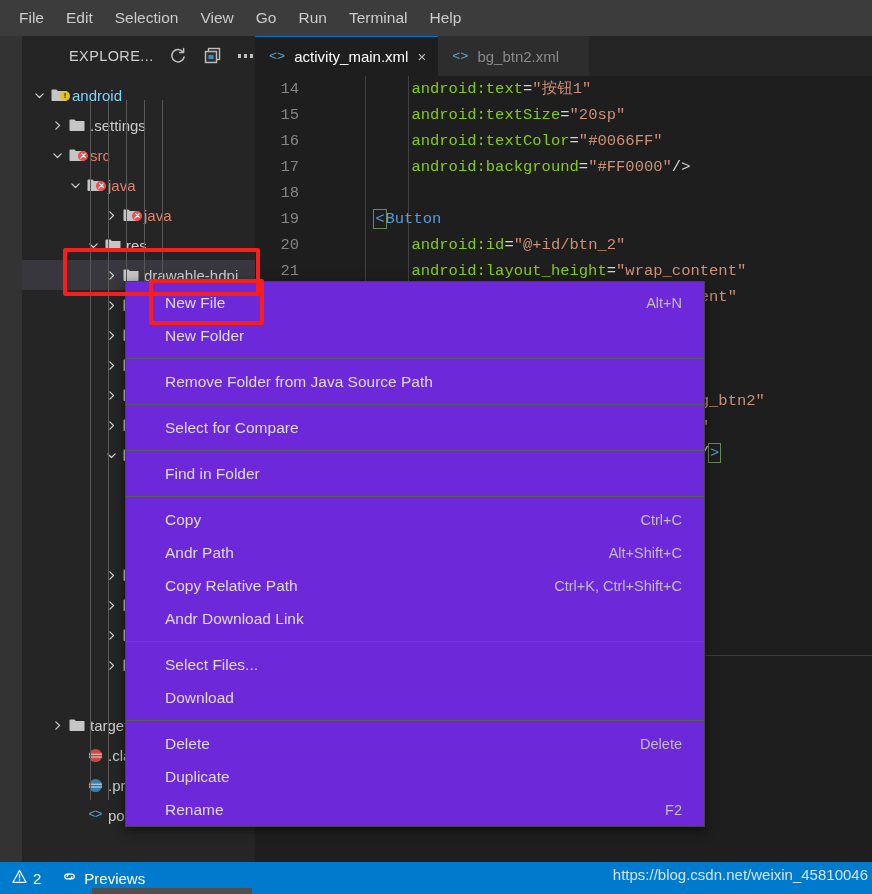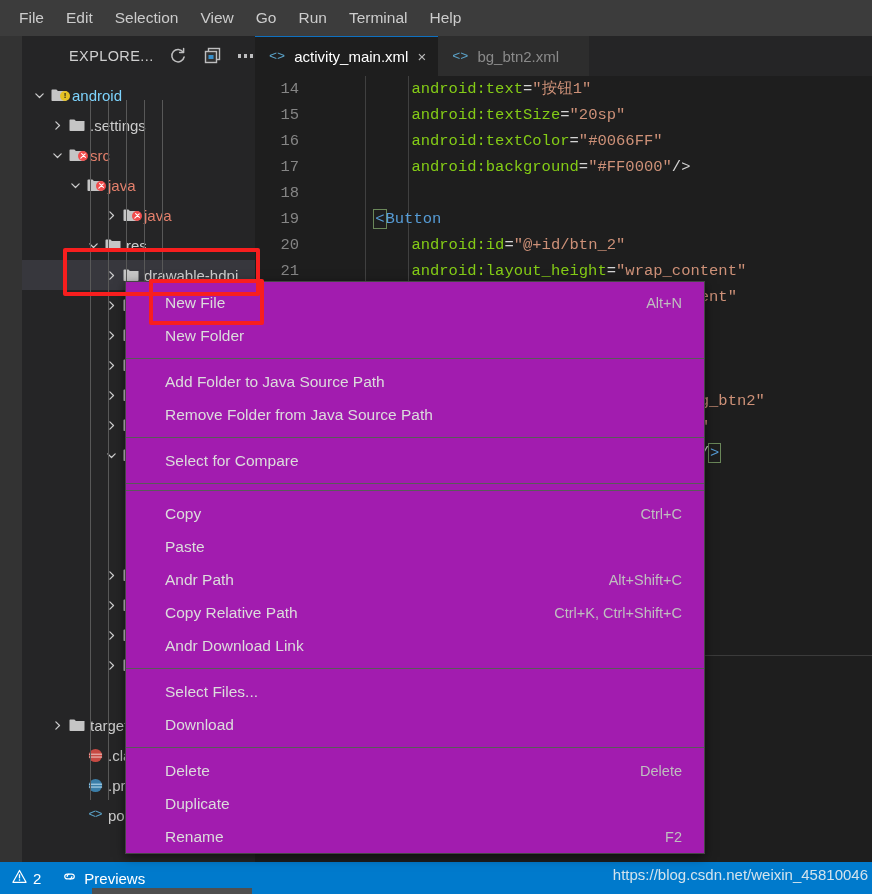--- a/index.html
+++ b/index.html
@@ -120,21 +120,21 @@
   .ptab .px{color:#cccccc;font-size:15px;}
   .term{
     padding-left:10px;padding-top:18px;
     font-family:"Liberation Mono","DejaVu Sans Mono",monospace;
     font-size:15px;line-height:26px;color:#cccccc;white-space:pre;
   }
 
   
   .ctx{
     position:absolute;left:125px;top:281px;width:580px;
-    background:#a21caf;border:1px solid #454545;
+    background:#6d28d9;border:1px solid #454545;
     box-shadow:0 3px 10px rgba(0,0,0,.55);
     padding:4px 0 0 0;box-sizing:border-box;z-index:40;
   }
   .ctx-item{
     height:33px;display:flex;align-items:center;
     padding:0 22px 0 39px;font-size:15.5px;color:#dcdcdc;cursor:pointer;
     justify-content:space-between;white-space:nowrap;
   }
   .ctx-key{color:#bfbfbf;font-size:14.5px;}
   .ctx-sep{height:1px;background:#5a5a5a;margin:6px 0;}
@@ -551,41 +551,37 @@
       <div class="ctx-item">
         <span>New File</span>
         <span class="ctx-key">Alt+N</span>
       </div>
       <div class="ctx-item">
         <span>New Folder</span>
         <span class="ctx-key"></span>
       </div>
       <div class="ctx-sep"></div>
       <div class="ctx-item">
-        <span>Add Folder to Java Source Path</span>
-        <span class="ctx-key"></span>
-      </div>
-      <div class="ctx-item">
         <span>Remove Folder from Java Source Path</span>
         <span class="ctx-key"></span>
       </div>
       <div class="ctx-sep"></div>
       <div class="ctx-item">
         <span>Select for Compare</span>
         <span class="ctx-key"></span>
       </div>
       <div class="ctx-sep"></div>
+      <div class="ctx-item">
+        <span>Find in Folder</span>
+        <span class="ctx-key"></span>
+      </div>
       <div class="ctx-sep"></div>
       <div class="ctx-item">
         <span>Copy</span>
         <span class="ctx-key">Ctrl+C</span>
-      </div>
-      <div class="ctx-item">
-        <span>Paste</span>
-        <span class="ctx-key"></span>
       </div>
       <div class="ctx-item">
         <span>Andr Path</span>
         <span class="ctx-key">Alt+Shift+C</span>
       </div>
       <div class="ctx-item">
         <span>Copy Relative Path</span>
         <span class="ctx-key">Ctrl+K, Ctrl+Shift+C</span>
       </div>
       <div class="ctx-item">

